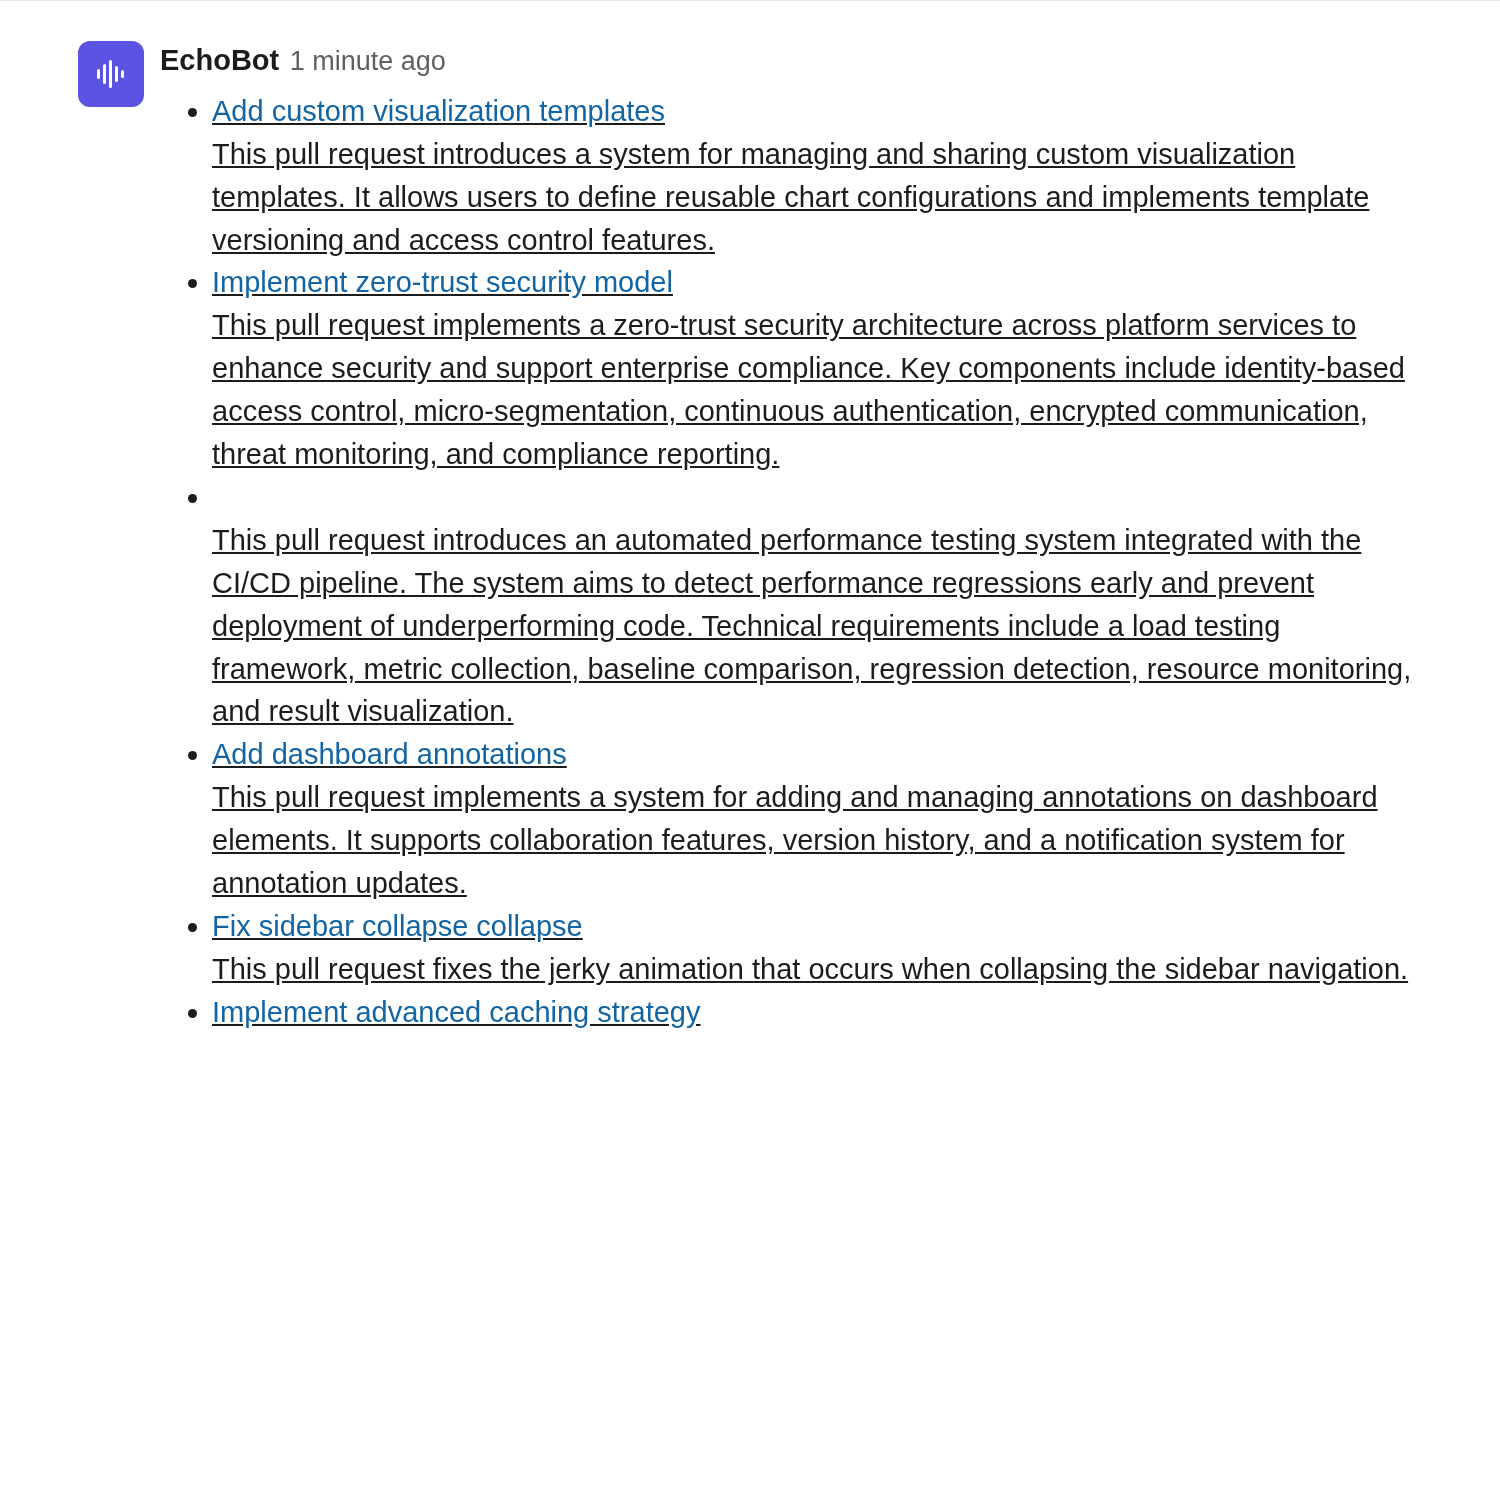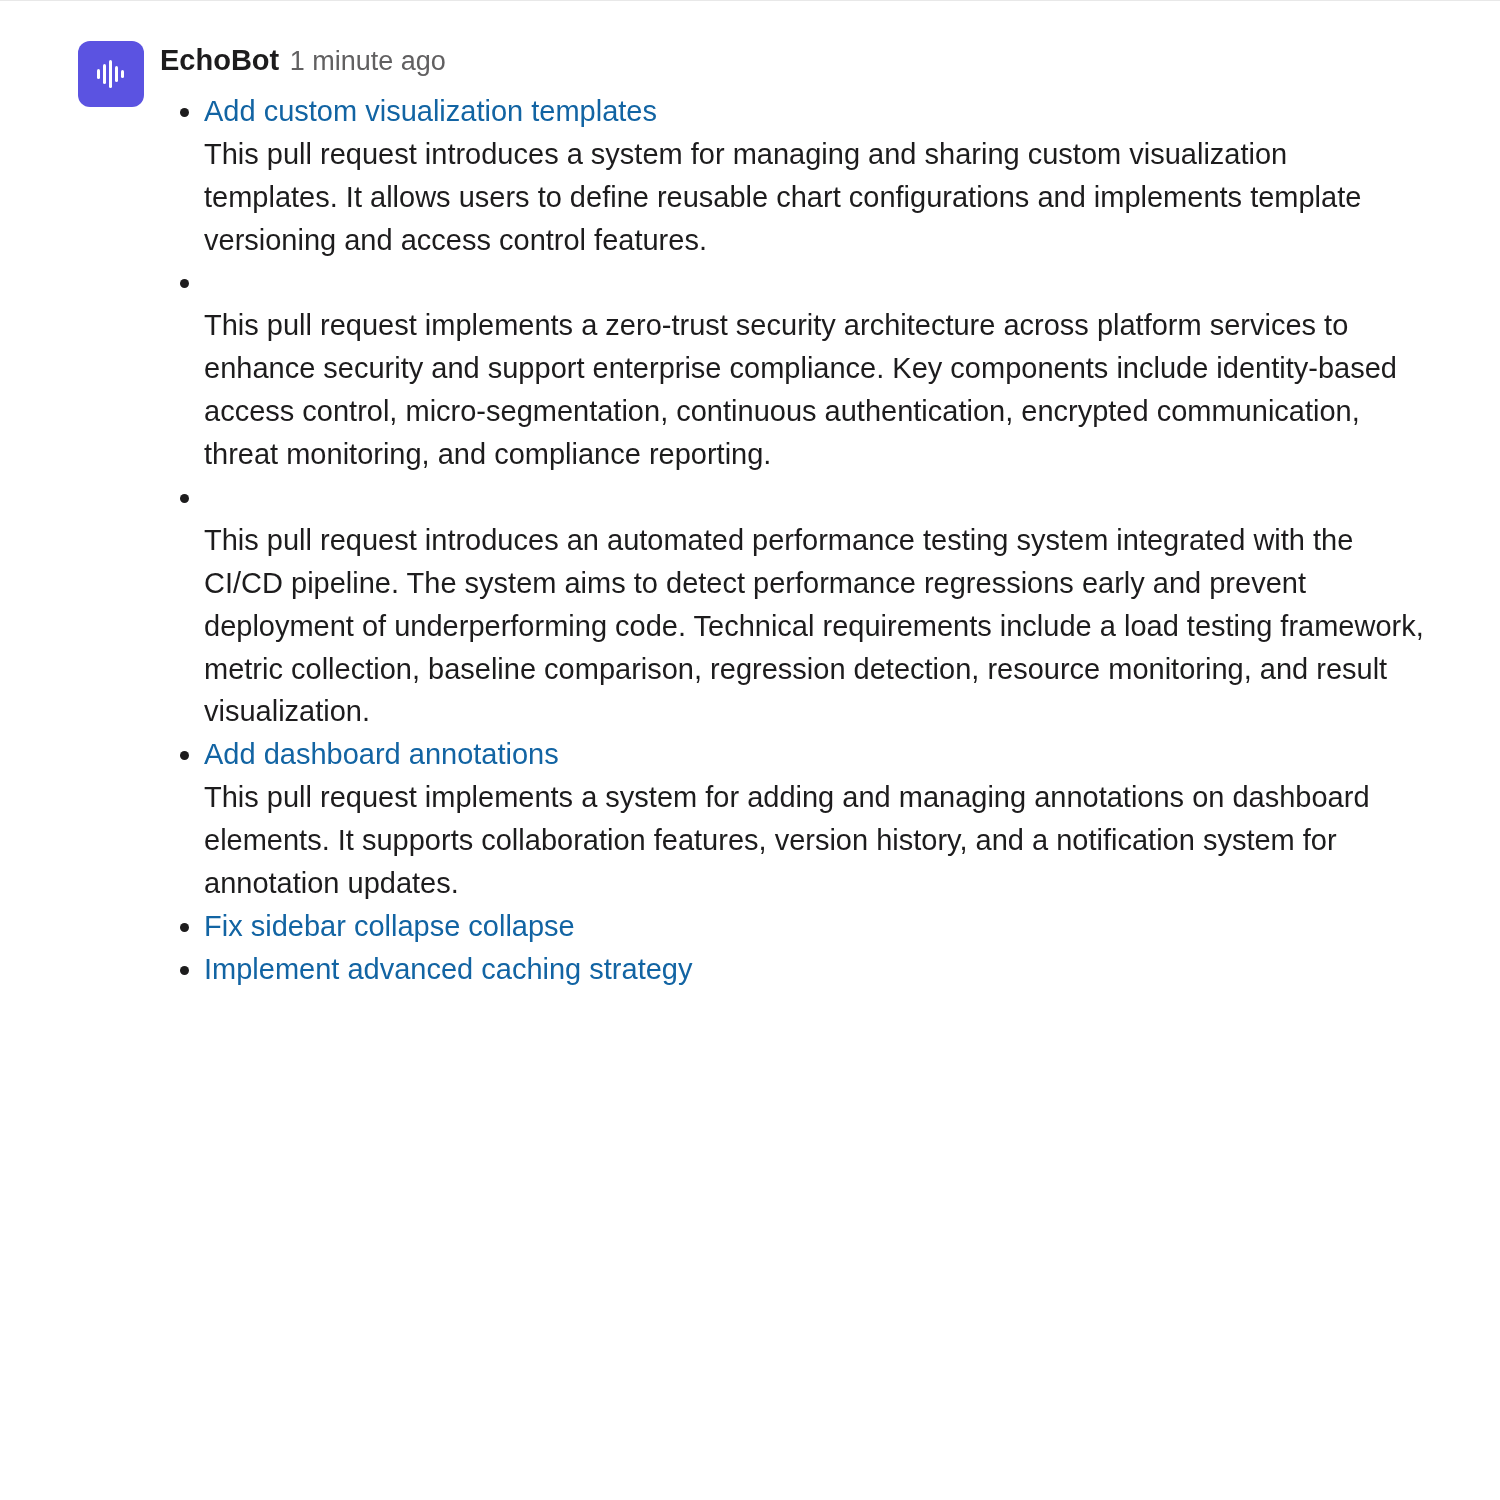--- a/index.html
+++ b/index.html
@@ -52,23 +52,24 @@
   .title-link {
     display: block;
     font-size: 37px;
     font-weight: 800;
     color: #1264a3;
     text-decoration: none;
     margin-bottom: 16px;
     line-height: 1.25;
   }
   ul.pr-list {
-    margin: 4px;
+    margin: 12px;
     padding-left: 40px;
     list-style: disc;
+    text-decoration: underline;
   }
   ul.pr-list li {
     font-size: 29px;
     line-height: 1.48;
     color: #1d1c1d;
   }
   .pr-link {
     color: #1264a3;
     text-decoration: none;
   }
@@ -103,33 +104,34 @@
       <div class="header-line">
         <span class="bot-name">EchoBot</span>
         <span class="timestamp">1 minute ago</span>
       </div>
       <ul class="pr-list" lang="en">
         <li>
           <a href="#" class="pr-link">Add custom visualization templates</a><br>
           <span class="pr-desc">This pull request introduces a system for managing and sharing custom visualization templates. It allows users to define reusable chart configurations and implements template versioning and access control features.</span>
         </li>
         <li>
-          <br>
+          <a href="#" class="pr-link">Implement zero-trust security model</a><br>
           <span class="pr-desc">This pull request implements a zero-trust security architecture across platform services to enhance security and support enterprise compliance. Key components include identity-based access control, micro-segmentation, continuous authentication, encrypted communication, threat monitoring, and compliance reporting.</span>
         </li>
         <li>
           <br>
           <span class="pr-desc">This pull request introduces an automated performance testing system integrated with the CI/CD pipeline. The system aims to detect performance regressions early and prevent deployment of underperforming code. Technical requirements include a load testing framework, metric collection, baseline comparison, regression detection, resource monitoring, and result visualization.</span>
         </li>
         <li>
           <a href="#" class="pr-link">Add dashboard annotations</a><br>
           <span class="pr-desc">This pull request implements a system for adding and managing annotations on dashboard elements. It supports collaboration features, version history, and a notification system for annotation updates.</span>
         </li>
         <li>
           <a href="#" class="pr-link">Fix sidebar collapse collapse</a><br>
+          <span class="pr-desc">This pull request fixes the jerky animation that occurs when collapsing the sidebar navigation.</span>
         </li>
         <li>
           <a href="#" class="pr-link">Implement advanced caching strategy</a><br>
           <span class="pr-desc"></span>
         </li>
       </ul>
     </div>
   </div>
   <div class="fade"></div>
 </div>

